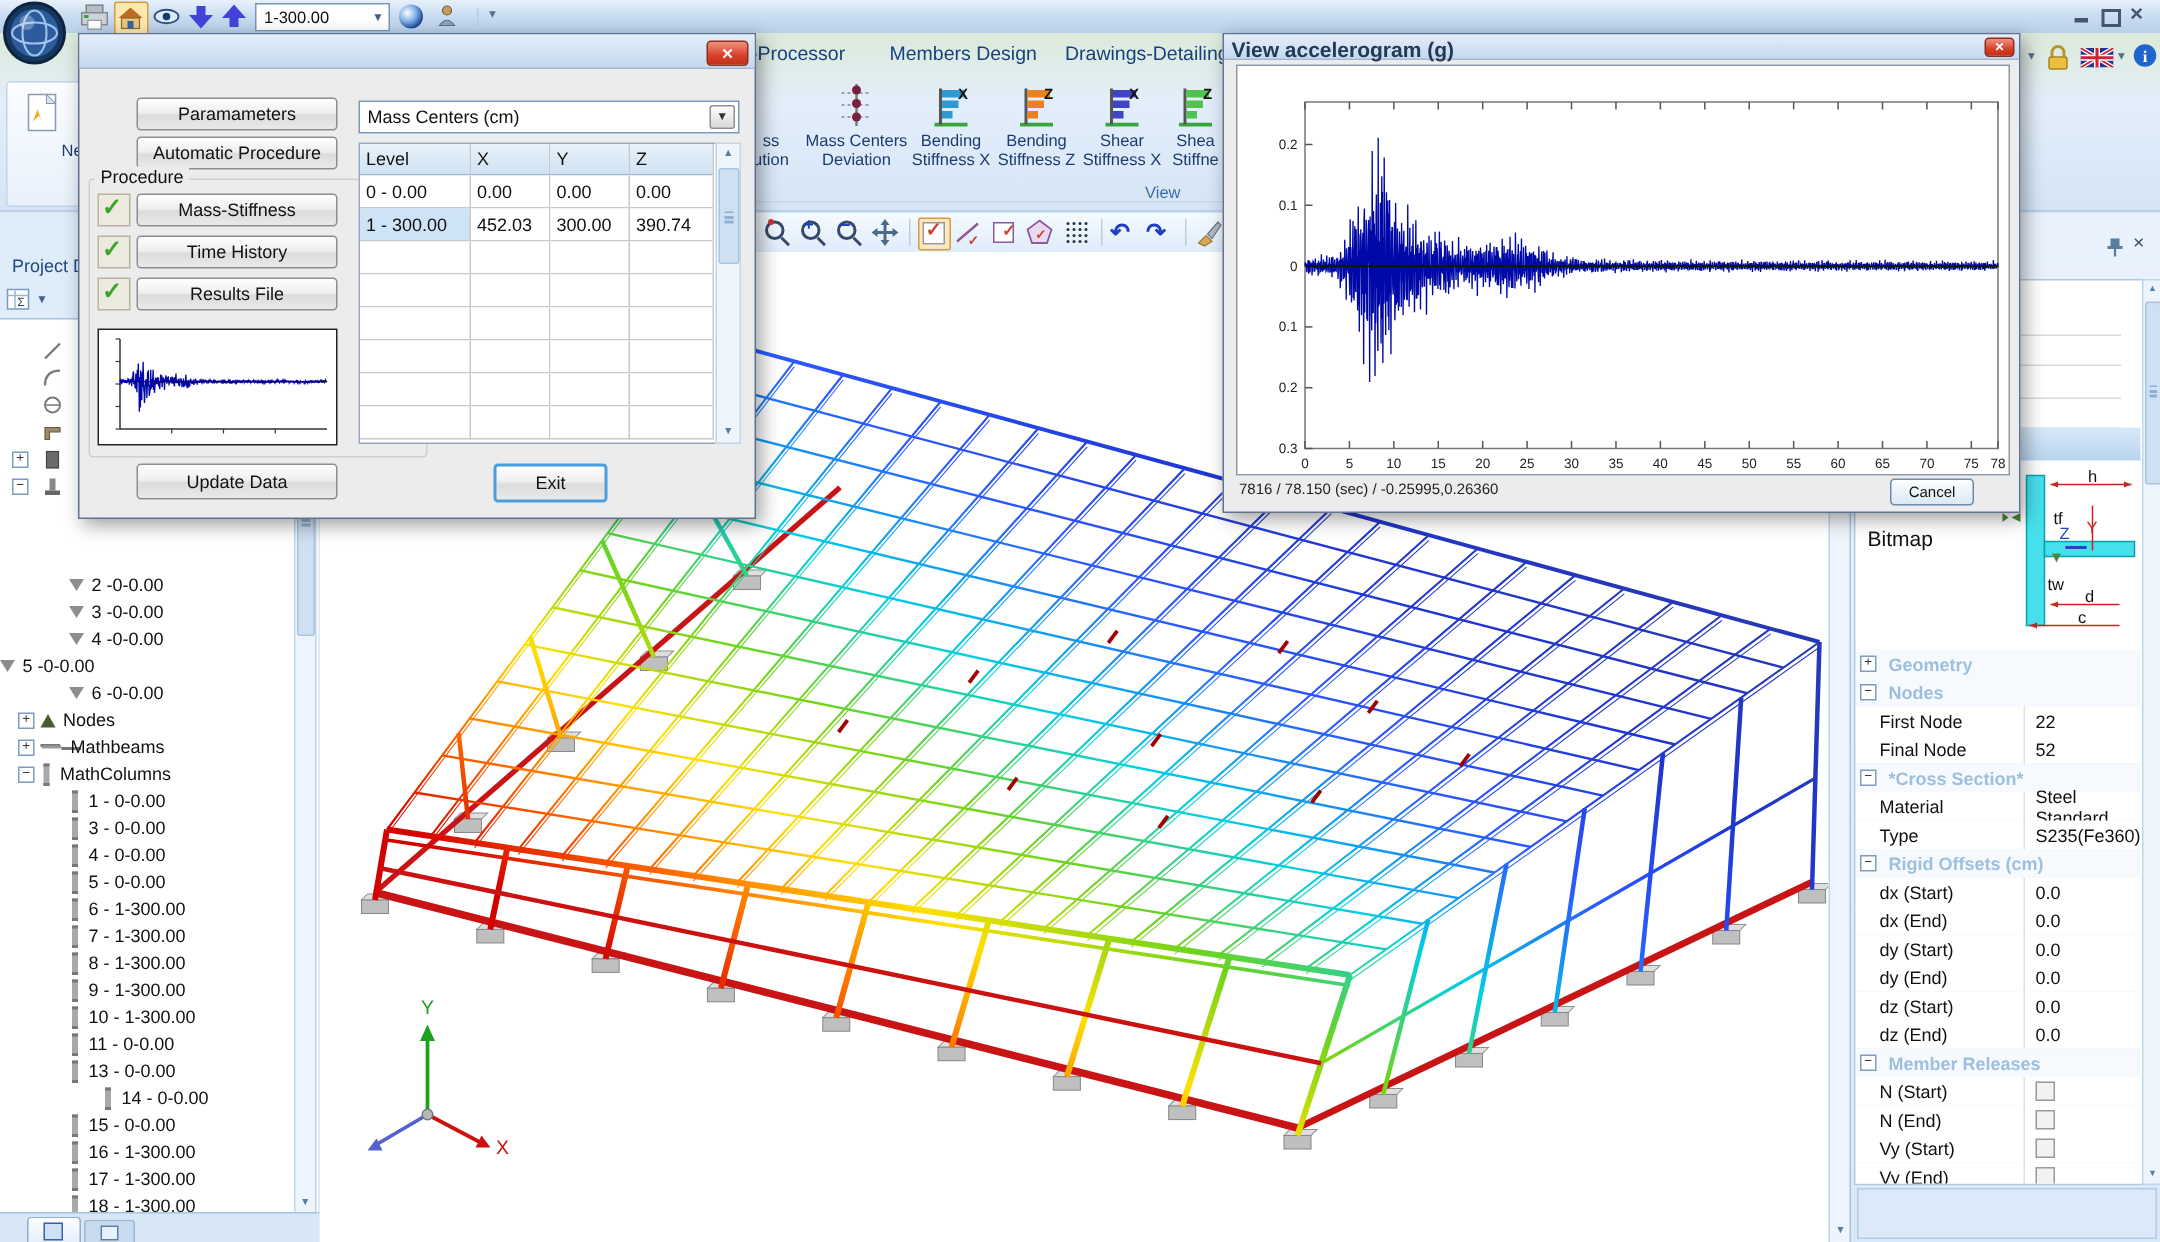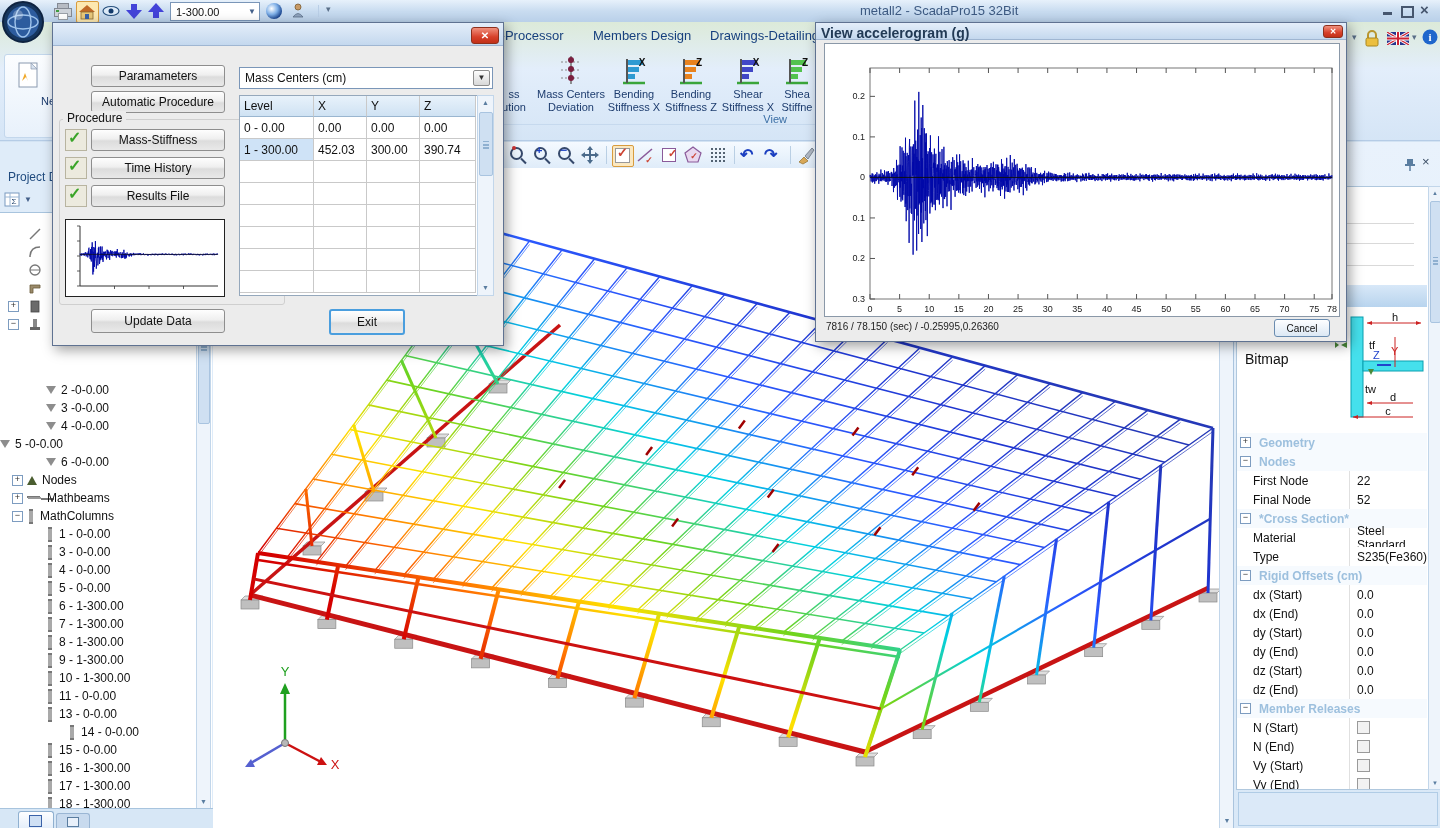--- a/index.html
+++ b/index.html
@@ -47,21 +47,20 @@
     color:#fff;font-weight:bold;}
   .cell{position:absolute;display:flex;align-items:center;padding-left:4px;box-sizing:border-box;
     border-right:1px solid #c9c9c9;border-bottom:1px solid #c9c9c9;font-size:12px;background:#fff;overflow:hidden;}
   .chkbx{width:11px;height:11px;border:1px solid #9a9a9a;background:#f2f2f2;}
   .wctl{position:absolute;top:4px;height:14px;color:#46566e;}
 </style>
 </head>
 <body>
 
 <div class="abs titlebar">
-  <div class="abs" style="left:860px;top:3px;width:320px;text-align:left;font-size:13px;color:#3d5a82;">metall2 - ScadaPro15 32Bit</div>
   <div class="wctl" style="left:1382px;width:12px;">
     <div style="position:absolute;left:1px;top:8px;width:9px;height:3px;background:#46566e;"></div>
     </div>
   <div class="wctl" style="left:1400px;width:12px;">
     <div style="position:absolute;left:1px;top:2px;width:9px;height:8px;border:2px solid #46566e;"></div>
     </div>
   <div class="wctl" style="left:1420px;width:14px;font-size:15px;font-weight:bold;line-height:12px;">×</div>
 </div>
 
 <div class="abs" style="left:1px;top:0px;width:44px;height:44px;z-index:30;">
@@ -221,21 +220,21 @@
           <line x1="6" y1="3" x2="6" y2="27" stroke="#555" stroke-width="2"></line>
           <rect x="7" y="4" width="15" height="5" fill="#52c24e"></rect>
           <rect x="7" y="11" width="11" height="5" fill="#52c24e"></rect>
           <rect x="7" y="18" width="7" height="5" fill="#52c24e"></rect>
           <text x="21" y="10" font-size="10" fill="#111" font-family="Liberation Sans, sans-serif" text-anchor="middle" font-weight="bold">Z</text>
         </svg>
         <div class="ribbon-label" style="position: absolute; left: 0px; right: 0px; top: 34px;">Shea</div>
         <div class="ribbon-label" style="position: absolute; left: 0px; right: 0px; top: 47px;">Stiffne</div>
       </div>
     </div>
-  <div class="abs" style="left:480px;top:91px;width:335px;border-bottom:1px solid #c6d9ee;height:12px;text-align:right;
+  <div class="abs" style="left:480px;top:101px;width:335px;border-bottom:1px solid #c6d9ee;height:12px;text-align:right;
        font-size:11px;color:#3a6ea5;padding-right:28px;box-sizing:border-box;">View</div>
 </div>
 
 <div class="abs toolrow" id="toolrow">
     <div style="position: absolute; left: 271px; top: 3px; width: 20px; height: 20px;">
       <span class="mag"></span>
     </div>
     <div style="position: absolute; left: 295px; top: 3px; width: 20px; height: 20px;">
       <span class="mag"></span>
       <div style="position: absolute; left: 4px; top: 1px; width: 4px; height: 4px; background: rgb(204, 51, 51); border-radius: 50%;"></div>
@@ -971,15 +970,15 @@
         <text x="40" y="176.94736842105266" font-size="9" fill="#222" font-family="Liberation Sans, sans-serif" text-anchor="end">0.1</text>
         <line x1="45" y1="214.47368421052636" x2="50" y2="214.47368421052636" stroke="#555" stroke-width="1"></line>
         <text x="40" y="217.47368421052636" font-size="9" fill="#222" font-family="Liberation Sans, sans-serif" text-anchor="end">0.2</text>
         <line x1="45" y1="255" x2="50" y2="255" stroke="#555" stroke-width="1"></line>
         <text x="40" y="258" font-size="9" fill="#222" font-family="Liberation Sans, sans-serif" text-anchor="end">0.3</text>
         <path d="M45,133.4L45.0,133.4L45.2,130.9L45.5,132.2L45.7,131.7L45.9,134.0L46.2,137.5L46.4,132.6L46.7,131.8L46.9,134.5L47.1,129.4L47.4,138.5L47.6,134.1L47.8,129.8L48.1,131.9L48.3,137.6L48.6,133.6L48.8,132.7L49.0,131.7L49.3,132.5L49.5,131.9L49.7,139.7L50.0,131.0L50.2,137.2L50.4,130.1L50.7,130.5L50.9,134.4L51.2,131.5L51.4,137.1L51.6,136.3L51.9,128.3L52.1,134.4L52.3,133.2L52.6,133.8L52.8,135.6L53.1,131.5L53.3,132.0L53.5,132.8L53.8,139.8L54.0,129.8L54.2,131.4L54.5,133.7L54.7,131.4L55.0,137.1L55.2,136.7L55.4,130.4L55.7,137.1L55.9,125.5L56.1,135.6L56.4,132.7L56.6,134.7L56.8,137.2L57.1,131.8L57.3,129.0L57.6,135.2L57.8,136.0L58.0,133.2L58.3,130.6L58.5,135.2L58.7,131.0L59.0,136.8L59.2,136.4L59.5,126.3L59.7,134.7L59.9,132.6L60.2,135.2L60.4,137.7L60.6,133.1L60.9,131.8L61.1,132.4L61.3,127.6L61.6,137.8L61.8,133.4L62.1,137.1L62.3,131.8L62.5,132.8L62.8,127.5L63.0,140.8L63.2,135.6L63.5,127.1L63.7,133.0L64.0,137.0L64.2,132.3L64.4,137.4L64.7,129.6L64.9,129.0L65.1,134.4L65.4,136.8L65.6,136.1L65.8,136.4L66.1,131.3L66.3,127.9L66.6,133.3L66.8,128.4L67.0,142.0L67.3,135.8L67.5,130.2L67.7,132.5L68.0,132.0L68.2,129.4L68.5,148.1L68.7,124.0L68.9,128.9L69.2,134.6L69.4,143.7L69.6,128.9L69.9,131.7L70.1,129.7L70.4,127.7L70.6,142.1L70.8,140.9L71.1,130.9L71.3,141.1L71.5,115.9L71.8,133.7L72.0,133.0L72.2,130.3L72.5,155.8L72.7,121.5L73.0,127.0L73.2,135.5L73.4,134.6L73.7,136.7L73.9,138.3L74.1,120.7L74.4,131.6L74.6,141.9L74.9,152.9L75.1,102.2L75.3,143.6L75.6,120.8L75.8,138.3L76.0,157.6L76.3,128.0L76.5,137.2L76.7,126.6L77.0,103.4L77.2,154.7L77.5,121.6L77.7,156.3L77.9,143.0L78.2,106.8L78.4,127.0L78.6,147.4L78.9,150.8L79.1,108.9L79.4,140.0L79.6,127.3L79.8,133.9L80.1,163.0L80.3,121.0L80.5,93.7L80.8,159.6L81.0,112.2L81.2,177.2L81.5,137.5L81.7,129.8L82.0,121.9L82.2,108.9L82.4,118.1L82.7,166.1L82.9,134.3L83.1,152.1L83.4,117.7L83.6,111.1L83.9,123.2L84.1,198.9L84.3,103.6L84.6,95.0L84.8,164.4L85.0,131.4L85.3,151.9L85.5,132.7L85.8,102.5L86.0,108.1L86.2,168.9L86.5,139.8L86.7,170.0L86.9,127.0L87.2,111.5L87.4,102.6L87.6,131.5L87.9,118.1L88.1,210.7L88.4,100.3L88.6,131.2L88.8,125.2L89.1,109.7L89.3,165.5L89.5,176.4L89.8,56.6L90.0,137.9L90.3,163.0L90.5,164.7L90.7,96.7L91.0,130.9L91.2,105.0L91.4,125.7L91.7,206.6L91.9,113.0L92.1,171.5L92.4,100.0L92.6,85.6L92.9,147.7L93.1,115.6L93.3,168.4L93.6,190.0L93.8,47.9L94.0,160.5L94.3,117.0L94.5,159.1L94.8,134.5L95.0,135.2L95.2,91.1L95.5,149.0L95.7,185.0L95.9,121.5L96.2,73.5L96.4,168.5L96.6,84.0L96.9,198.0L97.1,155.5L97.4,114.2L97.6,158.3L97.8,61.0L98.1,138.9L98.3,144.1L98.5,135.4L98.8,179.4L99.0,116.7L99.3,84.2L99.5,154.3L99.7,157.0L100.0,140.6L100.2,89.6L100.4,167.0L100.7,98.4L100.9,176.1L101.2,145.7L101.4,89.4L101.6,119.9L101.9,152.3L102.1,124.1L102.3,192.1L102.6,110.0L102.8,139.1L103.0,107.3L103.3,107.9L103.5,146.6L103.8,152.4L104.0,142.2L104.2,134.6L104.5,119.9L104.7,104.0L104.9,169.5L105.2,156.3L105.4,91.3L105.7,128.8L105.9,159.2L106.1,123.2L106.4,157.6L106.6,108.3L106.8,119.8L107.1,127.1L107.3,163.1L107.5,132.0L107.8,160.4L108.0,110.4L108.3,123.9L108.5,118.8L108.7,129.7L109.0,148.3L109.2,160.6L109.4,104.6L109.7,143.6L109.9,118.7L110.2,131.0L110.4,166.2L110.6,118.5L110.9,109.8L111.1,143.7L111.3,155.9L111.6,126.9L111.8,123.7L112.0,127.8L112.3,120.4L112.5,149.6L112.8,155.6L113.0,120.9L113.2,156.2L113.5,92.3L113.7,140.2L113.9,126.3L114.2,136.1L114.4,160.5L114.7,127.7L114.9,107.8L115.1,150.3L115.4,124.0L115.6,149.1L115.8,127.4L116.1,129.5L116.3,119.9L116.6,152.7L116.8,149.4L117.0,105.1L117.3,135.0L117.5,129.5L117.7,130.5L118.0,164.1L118.2,125.6L118.4,136.5L118.7,129.1L118.9,102.8L119.2,155.1L119.4,121.3L119.6,155.0L119.9,137.0L120.1,119.1L120.3,119.5L120.6,152.9L120.8,138.1L121.1,124.7L121.3,126.2L121.5,142.9L121.8,121.4L122.0,162.3L122.2,117.0L122.5,117.8L122.7,139.4L122.9,131.9L123.2,147.5L123.4,145.7L123.7,122.9L123.9,133.7L124.1,116.1L124.4,128.9L124.6,147.2L124.8,136.3L125.1,140.2L125.3,126.2L125.6,125.8L125.8,124.7L126.0,165.9L126.3,117.9L126.5,120.4L126.7,140.2L127.0,141.5L127.2,131.3L127.4,141.8L127.7,113.2L127.9,132.4L128.2,137.4L128.4,146.1L128.6,136.1L128.9,141.4L129.1,116.1L129.3,131.1L129.6,125.6L129.8,134.8L130.1,152.8L130.3,129.6L130.5,125.3L130.8,136.5L131.0,123.3L131.2,143.8L131.5,146.7L131.7,110.5L132.0,134.5L132.2,140.8L132.4,146.3L132.7,118.2L132.9,136.5L133.1,121.4L133.4,135.7L133.6,148.6L133.8,135.2L134.1,135.1L134.3,133.7L134.6,110.3L134.8,146.2L135.0,121.1L135.3,149.4L135.5,142.7L135.7,117.2L136.0,132.3L136.2,137.4L136.5,133.8L136.7,138.4L136.9,129.3L137.2,127.1L137.4,133.4L137.6,149.3L137.9,130.2L138.1,116.3L138.3,143.8L138.6,119.8L138.8,151.1L139.1,138.5L139.3,130.3L139.5,136.3L139.8,119.5L140.0,128.0L140.2,143.8L140.5,127.0L140.7,152.0L141.0,123.1L141.2,126.3L141.4,131.8L141.7,147.5L141.9,129.0L142.1,126.4L142.4,137.1L142.6,130.6L142.8,138.2L143.1,142.8L143.3,116.7L143.6,132.2L143.8,137.0L144.0,132.5L144.3,148.8L144.5,128.1L144.7,133.9L145.0,125.9L145.2,126.8L145.5,135.2L145.7,142.6L145.9,132.4L146.2,137.2L146.4,125.5L146.6,129.1L146.9,138.5L147.1,147.5L147.4,114.0L147.6,136.7L147.8,137.0L148.1,136.1L148.3,134.7L148.5,131.4L148.8,123.2L149.0,136.2L149.2,139.2L149.5,137.3L149.7,138.5L150.0,129.4L150.2,126.3L150.4,131.1L150.7,130.4L150.9,139.3L151.1,143.9L151.4,122.0L151.6,137.4L151.9,127.9L152.1,133.8L152.3,142.8L152.6,132.0L152.8,120.0L153.0,141.3L153.3,138.1L153.5,136.1L153.7,123.4L154.0,137.2L154.2,122.7L154.5,144.9L154.7,138.1L154.9,132.8L155.2,137.8L155.4,121.7L155.6,130.3L155.9,136.3L156.1,129.6L156.4,148.7L156.6,128.9L156.8,123.4L157.1,139.3L157.3,131.4L157.5,139.0L157.8,130.5L158.0,132.7L158.2,126.3L158.5,143.1L158.7,139.4L159.0,123.1L159.2,129.6L159.4,137.1L159.7,126.6L159.9,153.3L160.1,125.1L160.4,139.1L160.6,127.0L160.9,123.1L161.1,138.5L161.3,134.0L161.6,137.5L161.8,141.4L162.0,121.0L162.3,130.5L162.5,139.1L162.8,140.7L163.0,124.8L163.2,131.6L163.5,137.6L163.7,128.2L163.9,147.3L164.2,126.1L164.4,124.0L164.6,135.9L164.9,134.9L165.1,138.2L165.4,144.2L165.6,123.3L165.8,137.5L166.1,119.2L166.3,135.1L166.5,136.6L166.8,141.3L167.0,130.8L167.3,135.3L167.5,123.2L167.7,133.5L168.0,147.4L168.2,131.1L168.4,117.8L168.7,143.5L168.9,134.6L169.1,135.9L169.4,134.7L169.6,124.1L169.9,129.3L170.1,138.5L170.3,141.0L170.6,135.4L170.8,139.4L171.0,120.3L171.3,132.8L171.5,126.4L171.8,136.6L172.0,144.1L172.2,135.7L172.5,120.8L172.7,142.1L172.9,120.7L173.2,146.0L173.4,137.8L173.6,123.0L173.9,126.4L174.1,146.4L174.4,137.4L174.6,127.6L174.8,128.6L175.1,131.2L175.3,128.3L175.5,152.0L175.8,130.5L176.0,137.8L176.3,131.6L176.5,115.1L176.7,142.8L177.0,124.9L177.2,145.4L177.4,142.8L177.7,119.8L177.9,129.1L178.2,141.5L178.4,130.1L178.6,141.6L178.9,124.6L179.1,134.1L179.3,126.5L179.6,154.7L179.8,124.9L180.0,122.3L180.3,136.7L180.5,128.4L180.8,141.8L181.0,147.5L181.2,122.0L181.5,143.1L181.7,113.8L181.9,132.2L182.2,140.4L182.4,131.0L182.7,148.0L182.9,127.0L183.1,122.9L183.4,133.0L183.6,148.0L183.8,129.4L184.1,125.3L184.3,136.2L184.5,134.3L184.8,133.6L185.0,148.4L185.3,111.0L185.5,136.0L185.7,132.9L186.0,138.1L186.2,143.6L186.4,135.2L186.7,125.7L186.9,133.0L187.2,118.6L187.4,142.1L187.6,137.5L187.9,138.7L188.1,130.7L188.3,131.1L188.6,123.4L188.8,142.5L189.0,146.5L189.3,115.0L189.5,132.9L189.8,140.7L190.0,135.3L190.2,134.3L190.5,132.1L190.7,120.8L190.9,138.0L191.2,137.8L191.4,140.9L191.7,134.9L191.9,134.0L192.1,119.8L192.4,136.7L192.6,124.6L192.8,145.2L193.1,139.8L193.3,126.7L193.6,130.5L193.8,135.3L194.0,126.9L194.3,148.7L194.5,127.4L194.7,124.0L195.0,136.6L195.2,143.0L195.4,132.9L195.7,125.2L195.9,135.3L196.2,124.7L196.4,142.9L196.6,140.0L196.9,131.9L197.1,137.3L197.3,123.7L197.6,127.3L197.8,140.0L198.1,126.1L198.3,151.2L198.5,126.3L198.8,127.0L199.0,134.6L199.2,137.1L199.5,133.0L199.7,135.5L199.9,128.2L200.2,132.6L200.4,136.0L200.7,144.1L200.9,120.1L201.1,133.4L201.4,133.8L201.6,130.6L201.8,146.6L202.1,130.0L202.3,134.6L202.6,131.1L202.8,123.6L203.0,138.0L203.3,134.5L203.5,135.3L203.7,140.5L204.0,123.3L204.2,132.6L204.4,135.3L204.7,141.6L204.9,124.4L205.2,134.6L205.4,133.9L205.6,133.3L205.9,138.2L206.1,133.4L206.3,123.0L206.6,138.9L206.8,131.0L207.1,139.4L207.3,136.9L207.5,130.5L207.8,132.5L208.0,128.5L208.2,131.5L208.5,137.6L208.7,136.1L209.0,133.1L209.2,133.3L209.4,129.2L209.7,132.7L209.9,140.4L210.1,133.4L210.4,124.1L210.6,139.5L210.8,133.1L211.1,136.0L211.3,131.9L211.6,131.6L211.8,128.9L212.0,138.4L212.3,134.3L212.5,136.9L212.7,133.3L213.0,130.7L213.2,130.0L213.5,133.7L213.7,131.7L213.9,140.4L214.2,132.3L214.4,130.0L214.6,135.1L214.9,130.7L215.1,136.1L215.3,136.6L215.6,128.8L215.8,131.2L216.1,137.8L216.3,135.2L216.5,131.4L216.8,130.9L217.0,133.9L217.2,130.3L217.5,141.2L217.7,131.2L218.0,136.1L218.2,131.4L218.4,129.1L218.7,134.3L218.9,133.3L219.1,134.4L219.4,139.1L219.6,126.8L219.8,133.9L220.1,134.1L220.3,134.5L220.6,133.6L220.8,132.6L221.0,132.2L221.3,132.7L221.5,138.1L221.7,132.6L222.0,128.9L222.2,135.1L222.5,131.9L222.7,135.5L222.9,137.9L223.2,129.6L223.4,136.6L223.6,127.6L223.9,133.6L224.1,134.6L224.4,134.0L224.6,135.6L224.8,133.6L225.1,128.7L225.3,135.0L225.5,135.5L225.8,134.5L226.0,128.9L226.2,136.2L226.5,132.1L226.7,134.9L227.0,135.7L227.2,129.4L227.4,132.2L227.7,135.0L227.9,133.3L228.1,137.0L228.4,133.2L228.6,131.8L228.9,133.0L229.1,129.8L229.3,135.5L229.6,134.5L229.8,135.1L230.0,132.0L230.3,133.8L230.5,130.0L230.7,136.5L231.0,135.8L231.2,130.2L231.5,131.4L231.7,137.2L231.9,132.3L232.2,135.2L232.4,131.4L232.6,132.0L232.9,132.7L233.1,136.4L233.4,133.7L233.6,135.3L233.8,132.3L234.1,131.0L234.3,133.2L234.5,132.2L234.8,135.4L235.0,136.1L235.2,131.0L235.5,132.7L235.7,134.2L236.0,131.4L236.2,137.6L236.4,131.6L236.7,131.4L236.9,133.4L237.1,137.1L237.4,132.3L237.6,132.1L237.9,132.7L238.1,132.6L238.3,134.3L238.6,137.3L238.8,131.1L239.0,136.2L239.3,129.1L239.5,132.9L239.8,134.2L240.0,132.6L240.2,137.2L240.5,133.0L240.7,129.9L240.9,134.9L241.2,133.9L241.4,133.9L241.6,133.4L241.9,132.3L242.1,133.1L242.4,134.0L242.6,137.2L242.8,128.8L243.1,133.6L243.3,133.2L243.5,133.1L243.8,136.9L244.0,133.7L244.3,132.2L244.5,134.3L244.7,128.4L245.0,136.5L245.2,132.6L245.4,135.4L245.7,134.5L245.9,131.4L246.1,131.4L246.4,135.6L246.6,135.3L246.9,131.3L247.1,132.4L247.3,135.0L247.6,132.4L247.8,135.8L248.0,133.1L248.3,129.5L248.5,135.3L248.8,132.8L249.0,135.7L249.2,134.8L249.5,132.6L249.7,132.3L249.9,132.2L250.2,131.5L250.4,136.4L250.6,133.6L250.9,134.4L251.1,131.9L251.4,133.2L251.6,131.4L251.8,138.1L252.1,132.2L252.3,130.3L252.5,134.7L252.8,135.0L253.0,133.1L253.3,133.9L253.5,131.4L253.7,132.2L254.0,134.9L254.2,134.9L254.4,134.3L254.7,133.9L254.9,131.6L255.2,131.7L255.4,133.8L255.6,132.2L255.9,137.5L256.1,132.6L256.3,131.9L256.6,133.6L256.8,133.1L257.0,133.5L257.3,136.5L257.5,129.6L257.8,133.4L258.0,134.4L258.2,136.1L258.5,130.7L258.7,133.3L258.9,132.5L259.2,132.8L259.4,136.7L259.7,133.6L259.9,133.5L260.1,133.6L260.4,129.5L260.6,134.8L260.8,132.9L261.1,134.3L261.3,136.9L261.5,129.5L261.8,133.3L262.0,134.0L262.3,134.5L262.5,133.0L262.7,133.4L263.0,132.1L263.2,133.8L263.4,135.4L263.7,134.3L263.9,128.8L264.2,135.9L264.4,131.2L264.6,136.0L264.9,135.4L265.1,132.1L265.3,134.1L265.6,131.0L265.8,131.8L266.0,135.9L266.3,132.6L266.5,136.0L266.8,132.7L267.0,130.9L267.2,133.7L267.5,135.7L267.7,133.9L267.9,130.1L268.2,135.3L268.4,132.8L268.7,134.3L268.9,134.9L269.1,131.1L269.4,131.6L269.6,135.6L269.8,132.4L270.1,137.1L270.3,132.3L270.6,133.2L270.8,131.9L271.0,132.0L271.3,133.5L271.5,135.9L271.7,133.3L272.0,133.6L272.2,132.4L272.4,132.2L272.7,134.3L272.9,136.7L273.2,129.9L273.4,132.4L273.6,135.8L273.9,133.3L274.1,134.1L274.3,132.3L274.6,132.1L274.8,132.8L275.1,136.1L275.3,133.4L275.5,135.2L275.8,132.0L276.0,132.0L276.2,132.4L276.5,133.5L276.7,133.8L276.9,137.1L277.2,130.1L277.4,133.9L277.7,133.1L277.9,133.1L278.1,135.3L278.4,133.6L278.6,130.3L278.8,134.6L279.1,135.3L279.3,133.8L279.6,131.0L279.8,133.9L280.0,132.0L280.3,134.7L280.5,136.4L280.7,131.8L281.0,135.4L281.2,130.1L281.4,132.6L281.7,134.2L281.9,133.0L282.2,136.0L282.4,134.0L282.6,129.3L282.9,135.6L283.1,133.1L283.3,134.9L283.6,132.0L283.8,133.8L284.1,131.9L284.3,135.0L284.5,135.4L284.8,131.0L285.0,131.8L285.2,135.0L285.5,131.7L285.7,137.6L286.0,132.7L286.2,133.0L286.4,133.5L286.7,129.7L286.9,135.3L287.1,133.5L287.4,134.5L287.6,134.6L287.8,131.7L288.1,131.4L288.3,135.6L288.6,134.8L288.8,132.1L289.0,131.5L289.3,136.0L289.5,131.6L289.7,136.3L290.0,132.2L290.2,131.1L290.5,133.7L290.7,134.5L290.9,133.9L291.2,136.2L291.4,131.2L291.6,133.7L291.9,131.2L292.1,132.8L292.3,134.9L292.6,134.8L292.8,133.2L293.1,132.9L293.3,132.7L293.5,132.1L293.8,137.0L294.0,133.0L294.2,130.3L294.5,134.4L294.7,135.4L295.0,132.6L295.2,134.3L295.4,131.1L295.7,133.0L295.9,133.8L296.1,135.9L296.4,133.0L296.6,135.2L296.8,130.5L297.1,133.0L297.3,132.6L297.6,133.6L297.8,135.7L298.0,134.3L298.3,130.4L298.5,134.9L298.7,132.2L299.0,134.3L299.2,135.2L299.5,131.0L299.7,132.5L299.9,135.0L300.2,135.5L300.4,131.3L300.6,132.9L300.9,132.9L301.1,132.8L301.4,136.1L301.6,134.2L301.8,132.6L302.1,134.6L302.3,128.8L302.5,135.6L302.8,132.2L303.0,135.0L303.2,135.5L303.5,131.2L303.7,131.7L304.0,135.6L304.2,133.1L304.4,134.2L304.7,132.0L304.9,133.7L305.1,132.4L305.4,136.2L305.6,133.5L305.9,129.9L306.1,134.8L306.3,132.4L306.6,134.9L306.8,136.0L307.0,131.8L307.3,134.0L307.5,131.4L307.7,131.4L308.0,136.3L308.2,132.1L308.5,136.3L308.7,132.2L308.9,131.9L309.2,132.5L309.4,136.7L309.6,132.9L309.9,131.4L310.1,133.8L310.4,134.6L310.6,132.6L310.8,136.2L311.1,130.0L311.3,132.7L311.5,134.4L311.8,133.6L312.0,135.7L312.2,133.6L312.5,132.1L312.7,132.8L313.0,131.5L313.2,133.8L313.4,135.5L313.7,133.5L313.9,133.4L314.1,132.4L314.4,132.7L314.6,133.5L314.9,137.3L315.1,129.5L315.3,133.0L315.6,134.9L315.8,134.5L316.0,132.7L316.3,133.6L316.5,130.9L316.8,134.1L317.0,134.7L317.2,134.8L317.5,133.6L317.7,133.6L317.9,130.6L318.2,133.7L318.4,132.5L318.6,134.6L318.9,136.1L319.1,131.2L319.4,132.8L319.6,134.0L319.8,132.7L320.1,135.2L320.3,133.7L320.5,130.4L320.8,134.7L321.0,134.9L321.3,134.5L321.5,130.2L321.7,134.6L322.0,131.3L322.2,135.3L322.4,135.4L322.7,132.9L322.9,134.0L323.1,131.8L323.4,131.0L323.6,135.8L323.9,131.6L324.1,137.0L324.3,133.0L324.6,130.6L324.8,134.2L325.0,134.4L325.3,133.7L325.5,132.8L325.8,133.1L326.0,132.8L326.2,134.2L326.5,135.7L326.7,131.1L326.9,131.6L327.2,135.3L327.4,131.4L327.6,137.7L327.9,132.5L328.1,133.4L328.4,132.9L328.6,130.8L328.8,134.0L329.1,134.9L329.3,133.0L329.5,135.9L329.8,130.6L330.0,132.8L330.3,134.0L330.5,136.3L330.7,130.9L331.0,132.5L331.2,134.9L331.4,132.8L331.7,134.9L331.9,133.5L332.2,130.3L332.4,134.3L332.6,134.1L332.9,134.1L333.1,135.9L333.3,131.5L333.6,133.6L333.8,131.2L334.0,133.1L334.3,134.3L334.5,135.5L334.8,132.3L335.0,133.7L335.2,131.9L335.5,133.2L335.7,135.4L335.9,134.6L336.2,129.0L336.4,135.6L336.7,134.2L336.9,133.9L337.1,132.8L337.4,132.6L337.6,131.8L337.8,134.9L338.1,134.9L338.3,133.9L338.5,134.2L338.8,131.5L339.0,132.3L339.3,133.2L339.5,133.3L339.7,135.6L340.0,134.5L340.2,130.1L340.4,135.1L340.7,132.1L340.9,134.6L341.2,134.4L341.4,132.2L341.6,131.5L341.9,135.9L342.1,134.4L342.3,132.6L342.6,131.4L342.8,134.5L343.0,131.4L343.3,137.3L343.5,133.1L343.8,133.6L344.0,133.5L344.2,130.1L344.5,134.3L344.7,133.6L344.9,133.8L345.2,136.3L345.4,130.8L345.7,132.0L345.9,135.3L346.1,133.4L346.4,134.0L346.6,131.9L346.8,134.1L347.1,132.1L347.3,136.4L347.6,133.1L347.8,130.7L348.0,133.8L348.3,133.7L348.5,133.4L348.7,137.3L349.0,130.6L349.2,135.1L349.4,130.5L349.7,132.5L349.9,135.0L350.2,133.6L350.4,134.7L350.6,133.6L350.9,130.9L351.1,133.5L351.3,135.6L351.6,133.9L351.8,130.6L352.1,134.2L352.3,134.4L352.5,132.7L352.8,135.9L353.0,130.4L353.2,132.7L353.5,134.2L353.7,134.1L353.9,134.8L354.2,134.5L354.4,131.2L354.7,133.8L354.9,130.6L355.1,134.8L355.4,134.3L355.6,134.8L355.8,131.9L356.1,133.9L356.3,131.6L356.6,134.5L356.8,135.9L357.0,131.1L357.3,131.5L357.5,136.0L357.7,133.6L358.0,133.4L358.2,132.8L358.4,131.8L358.7,133.4L358.9,135.0L359.2,134.6L359.4,133.5L359.6,133.8L359.9,130.4L360.1,134.0L360.3,132.2L360.6,135.0L360.8,135.3L361.1,132.2L361.3,131.6L361.5,135.3L361.8,131.6L362.0,136.1L362.2,132.6L362.5,131.9L362.7,133.2L363.0,136.1L363.2,133.3L363.4,131.5L363.7,133.4L363.9,132.8L364.1,134.0L364.4,136.4L364.6,132.1L364.8,134.5L365.1,131.6L365.3,131.2L365.6,135.6L365.8,131.9L366.0,136.6L366.3,133.2L366.5,130.9L366.7,133.6L367.0,135.2L367.2,132.9L367.5,133.6L367.7,132.2L367.9,134.1L368.2,132.8L368.4,136.9L368.6,130.1L368.9,132.6L369.1,134.2L369.3,132.8L369.6,136.1L369.8,134.1L370.1,131.9L370.3,134.2L370.5,129.8L370.8,134.8L371.0,134.3L371.2,133.6L371.5,135.1L371.7,131.3L372.0,132.4L372.2,134.1L372.4,136.2L372.7,131.0L372.9,132.5L373.1,134.7L373.4,133.5L373.6,133.8L373.8,134.5L374.1,129.5L374.3,135.1L374.6,133.2L374.8,135.1L375.0,134.6L375.3,132.9L375.5,132.1L375.7,132.8L376.0,131.8L376.2,135.5L376.5,134.3L376.7,133.5L376.9,132.5L377.2,133.2L377.4,132.2L377.6,135.9L377.9,134.1L378.1,129.6L378.4,134.9L378.6,134.7L378.8,133.7L379.1,132.7L379.3,132.9L379.5,131.6L379.8,135.2L380.0,134.4L380.2,134.5L380.5,133.4L380.7,132.6L381.0,131.1L381.2,134.5L381.4,132.0L381.7,136.7L381.9,133.4L382.1,131.3L382.4,133.7L382.6,133.8L382.9,133.0L383.1,135.5L383.3,131.3L383.6,132.6L383.8,134.7L384.0,135.3L384.3,132.0L384.5,131.8L384.7,134.2L385.0,131.8L385.2,136.8L385.5,133.4L385.7,133.4L385.9,133.4L386.2,130.6L386.4,133.5L386.6,134.5L386.9,132.7L387.1,137.2L387.4,130.0L387.6,132.9L387.8,134.2L388.1,134.7L388.3,132.6L388.5,133.2L388.8,133.0L389.0,133.5L389.2,134.7L389.5,134.6L389.7,129.5L390.0,134.7L390.2,133.0L390.4,134.0L390.7,136.5L390.9,131.4L391.1,134.3L391.4,131.3L391.6,132.0L391.9,135.2L392.1,133.7L392.3,134.2L392.6,134.1L392.8,130.5L393.0,134.0L393.3,134.8L393.5,135.0L393.8,129.6L394.0,135.1L394.2,133.6L394.5,133.7L394.7,134.5L394.9,132.0L395.2,131.2L395.4,135.6L395.6,132.9L395.9,135.9L396.1,133.4L396.4,132.2L396.6,132.8L396.8,131.8L397.1,133.8L397.3,135.1L397.5,134.2L397.8,132.3L398.0,133.6L398.3,132.0L398.5,134.2L398.7,135.7L399.0,131.7L399.2,130.9L399.4,136.5L399.7,133.1L399.9,134.1L400.1,132.0L400.4,133.0L400.6,132.3L400.9,136.1L401.1,133.4L401.3,134.6L401.6,132.7L401.8,131.7L402.0,132.7L402.3,133.7L402.5,133.6L402.8,136.5L403.0,131.3L403.2,132.3L403.5,134.6L403.7,132.5L403.9,135.0L404.2,133.2L404.4,131.7L404.6,133.3L404.9,135.9L405.1,133.4L405.4,131.6L405.6,133.0L405.8,133.5L406.1,133.1L406.3,137.2L406.5,131.2L406.8,135.2L407.0,130.9L407.3,132.1L407.5,134.5L407.7,133.2L408.0,135.0L408.2,134.7L408.4,129.6L408.7,134.7L408.9,134.1L409.2,134.1L409.4,132.3L409.6,133.3L409.9,133.4L410.1,133.4L410.3,136.0L410.6,131.1L410.8,131.9L411.0,134.7L411.3,132.7L411.5,135.8L411.8,134.5L412.0,131.4L412.2,134.7L412.5,129.4L412.7,135.2L412.9,133.7L413.2,134.3L413.4,134.0L413.7,132.6L413.9,131.2L414.1,135.2L414.4,135.0L414.6,132.4L414.8,131.0L415.1,136.1L415.3,132.5L415.5,134.7L415.8,133.5L416.0,130.7L416.3,133.9L416.5,134.3L416.7,134.1L417.0,135.2L417.2,132.4L417.4,132.4L417.7,132.7L417.9,131.8L418.2,135.5L418.4,134.2L418.6,133.8L418.9,131.9L419.1,134.1L419.3,131.5L419.6,136.4L419.8,133.4L420.0,130.8L420.3,133.5L420.5,136.0L420.8,132.5L421.0,133.8L421.2,131.8L421.5,132.9L421.7,133.8L421.9,135.7L422.2,133.2L422.4,134.4L422.7,131.7L422.9,131.9L423.1,133.8L423.4,132.8L423.6,135.8L423.8,134.1L424.1,130.9L424.3,133.7L424.6,134.1L424.8,132.7L425.0,135.7L425.3,131.1L425.5,133.1L425.7,133.9L426.0,136.1L426.2,131.2L426.4,132.7L426.7,133.3L426.9,133.0L427.2,135.4L427.4,134.9L427.6,131.9L427.9,134.8L428.1,129.5L428.3,134.6L428.6,133.7L428.8,133.6L429.1,136.0L429.3,131.3L429.5,131.8L429.8,135.0L430.0,134.2L430.2,133.0L430.5,132.7L430.7,133.4L430.9,133.5L431.2,134.4L431.4,135.0L431.7,129.2L431.9,135.0L432.1,132.7L432.4,134.5L432.6,135.7L432.8,132.4L433.1,133.0L433.3,132.7L433.6,130.7L433.8,136.4L434.0,132.6L434.3,135.2L434.5,132.9L434.7,131.9L435.0,132.7L435.2,135.8L435.4,134.1L435.7,130.6L435.9,134.0L436.2,134.7L436.4,132.9L436.6,134.8L436.9,131.9L437.1,131.4L437.3,135.4L437.6,133.0L437.8,135.8L438.1,133.3L438.3,132.6L438.5,132.3L438.8,132.6L439.0,132.9L439.2,136.0L439.5,133.2L439.7,133.2L440.0,132.4L440.2,133.5L440.4,132.7L440.7,136.9L440.9,130.8L441.1,132.0L441.4,135.3L441.6,134.4L441.8,132.8L442.1,133.0L442.3,132.2L442.6,133.0L442.8,135.3L443.0,134.1L443.3,134.0L443.5,133.1L443.7,131.5L444.0,132.7L444.2,133.9L444.5,133.1L444.7,136.8L444.9,131.0L445.2,132.6L445.4,134.0L445.6,133.5L445.9,133.8L446.1,134.4L446.3,130.7L446.6,134.4L446.8,134.5L447.1,134.8L447.3,130.3L447.5,134.1L447.8,132.5L448.0,134.0L448.2,136.1L448.5,132.4L448.7,134.0L449.0,132.1L449.2,131.2L449.4,135.3L449.7,132.8L449.9,135.0L450.1,134.7L450.4,129.7L450.6,134.5L450.8,134.2L451.1,134.4L451.3,131.8L451.6,133.8L451.8,132.9L452.0,134.1L452.3,135.0L452.5,132.4L452.7,130.6L453.0,135.9L453.2,131.6L453.5,136.7L453.7,133.5L453.9,132.4L454.2,133.6L454.4,130.8L454.6,133.8L454.9,135.1L455.1,133.2L455.4,134.8L455.6,132.0L455.8,132.0L456.1,134.4L456.3,135.4L456.5,132.3L456.8,131.0L457.0,136.1L457.2,132.6L457.5,134.6L457.7,133.3L458.0,131.3L458.2,133.1L458.4,135.2L458.7,133.1L458.9,136.1L459.1,131.5L459.4,133.3L459.6,131.7L459.9,133.1L460.1,134.2L460.3,135.5L460.6,132.5L460.8,133.0L461.0,133.1L461.3,132.7L461.5,135.0L461.7,134.6L462.0,130.0L462.2,134.1L462.5,135.5L462.7,133.0L462.9,133.3L463.2,132.1L463.4,132.9L463.6,133.6L463.9,135.9L464.1,132.9L464.4,134.8L464.6,131.3L464.8,132.5L465.1,133.1L465.3,133.7L465.5,134.6L465.8,135.4L466.0,129.8L466.2,134.8L466.5,133.2L466.7,133.8L467.0,134.2L467.2,132.6L467.4,131.9L467.7,134.9L467.9,135.0L468.1,132.4L468.4,131.6L468.6,134.2L468.9,132.3L469.1,135.7L469.3,134.7L469.6,132.0L469.8,134.7L470.0,129.7L470.3,134.4L470.5,133.7L470.8,133.7L471.0,135.4L471.2,132.2L471.5,130.8L471.7,135.9L471.9,133.4L472.2,133.9L472.4,131.5L472.6,134.7L472.9,132.4L473.1,135.3L473.4,134.0L473.6,130.5L473.8,133.6L474.1,134.2L474.3,133.1L474.5,136.7L474.8,131.6L475.0,133.6L475.3,132.3L475.5,131.2L475.7,135.8L476.0,133.1L476.2,134.7L476.4,133.1L476.7,132.1L476.9,132.5L477.1,136.0L477.4,133.8L477.6,131.2L477.9,133.1L478.1,135.8L478.3,131.9L478.6,135.6L478.8,131.1L479.0,132.4L479.3,134.2L479.5,134.3L479.8,134.3L480.0,134.6L480.2,131.4L480.5,133.4L480.7,131.6L480.9,133.9L481.2,135.0L481.4,134.2L481.6,132.3L481.9,133.1L482.1,133.2L482.4,133.0L482.6,136.4L482.8,131.3L483.1,131.8L483.3,135.1L483.5,134.8L483.8,132.3L484.0,133.5L484.3,131.7L484.5,133.7L484.7,134.4L485.0,135.2L485.2,132.8L485.4,134.3L485.7,130.4L485.9,133.8L486.2,132.9L486.4,134.2L486.6,135.6L486.9,132.4L487.1,131.2L487.3,135.3L487.6,132.6L487.8,134.4L488.0,133.6L488.3,131.6L488.5,133.7L488.8,134.9L489.0,134.5L489.2,130.6L489.5,133.9L489.7,132.8L489.9,134.0L490.2,135.9L490.4,132.9L490.7,133.2L490.9,133.1L491.1,130.2L491.4,136.2L491.6,132.0L491.8,135.7L492.1,133.8L492.3,131.0L492.5,133.1L492.8,135.5L493.0,133.2L493.3,132.9L493.5,132.6L493.7,134.3L494.0,132.9L494.2,135.8L494.4,131.8L494.7,131.1L494.9,135.3L495.2,132.3L495.4,136.0L495.6,134.0L495.9,132.1L496.1,133.6L496.3,131.2L496.6,133.3L496.8,135.7L497.0,132.6L497.3,135.3L497.5,131.4L497.8,132.9L498.0,133.3L498.2,136.5L498.5,131.4L498.7,131.9L498.9,134.9L499.2,134.0L499.4,133.1L499.7,134.6L499.9,130.3L500.1,134.1L500.4,134.3L500.6,134.0L500.8,135.1L501.1,132.5L501.3,132.5L501.6,132.5L501.8,132.6L502.0,134.4L502.3,135.3L502.5,132.6L502.7,132.9L503.0,133.0L503.2,133.2L503.4,134.3L503.7,135.4L503.9,129.4L504.2,134.6L504.4,134.7L504.6,134.0L504.9,132.1L505.1,133.3L505.3,131.8L505.6,134.7L505.8,134.7L506.1,134.0L506.3,133.5L506.5,132.7L506.8,131.3L507.0,134.3" stroke="#0008a8" stroke-width="0.9" fill="none"></path>
         <line x1="45" y1="133.42105263157896" x2="507" y2="133.42105263157896" stroke="#111" stroke-width="1"></line>
       </svg>
     </div>
   <div class="abs" style="left:10px;top:298px;font-size:10px;color:#222;">7816 / 78.150 (sec) / -0.25995,0.26360</div>
-  <div class="btn" style="left:458px;top:296px;width:54px;height:16px;font-size:10px;border-radius:3px;border:1px solid #6a8cb0;
+  <div class="btn" style="left:444px;top:296px;width:54px;height:16px;font-size:10px;border-radius:3px;border:1px solid #6a8cb0;
        background:linear-gradient(#fdfeff,#dce8f4);">Cancel</div>
 </div>
 
 </body></html>

